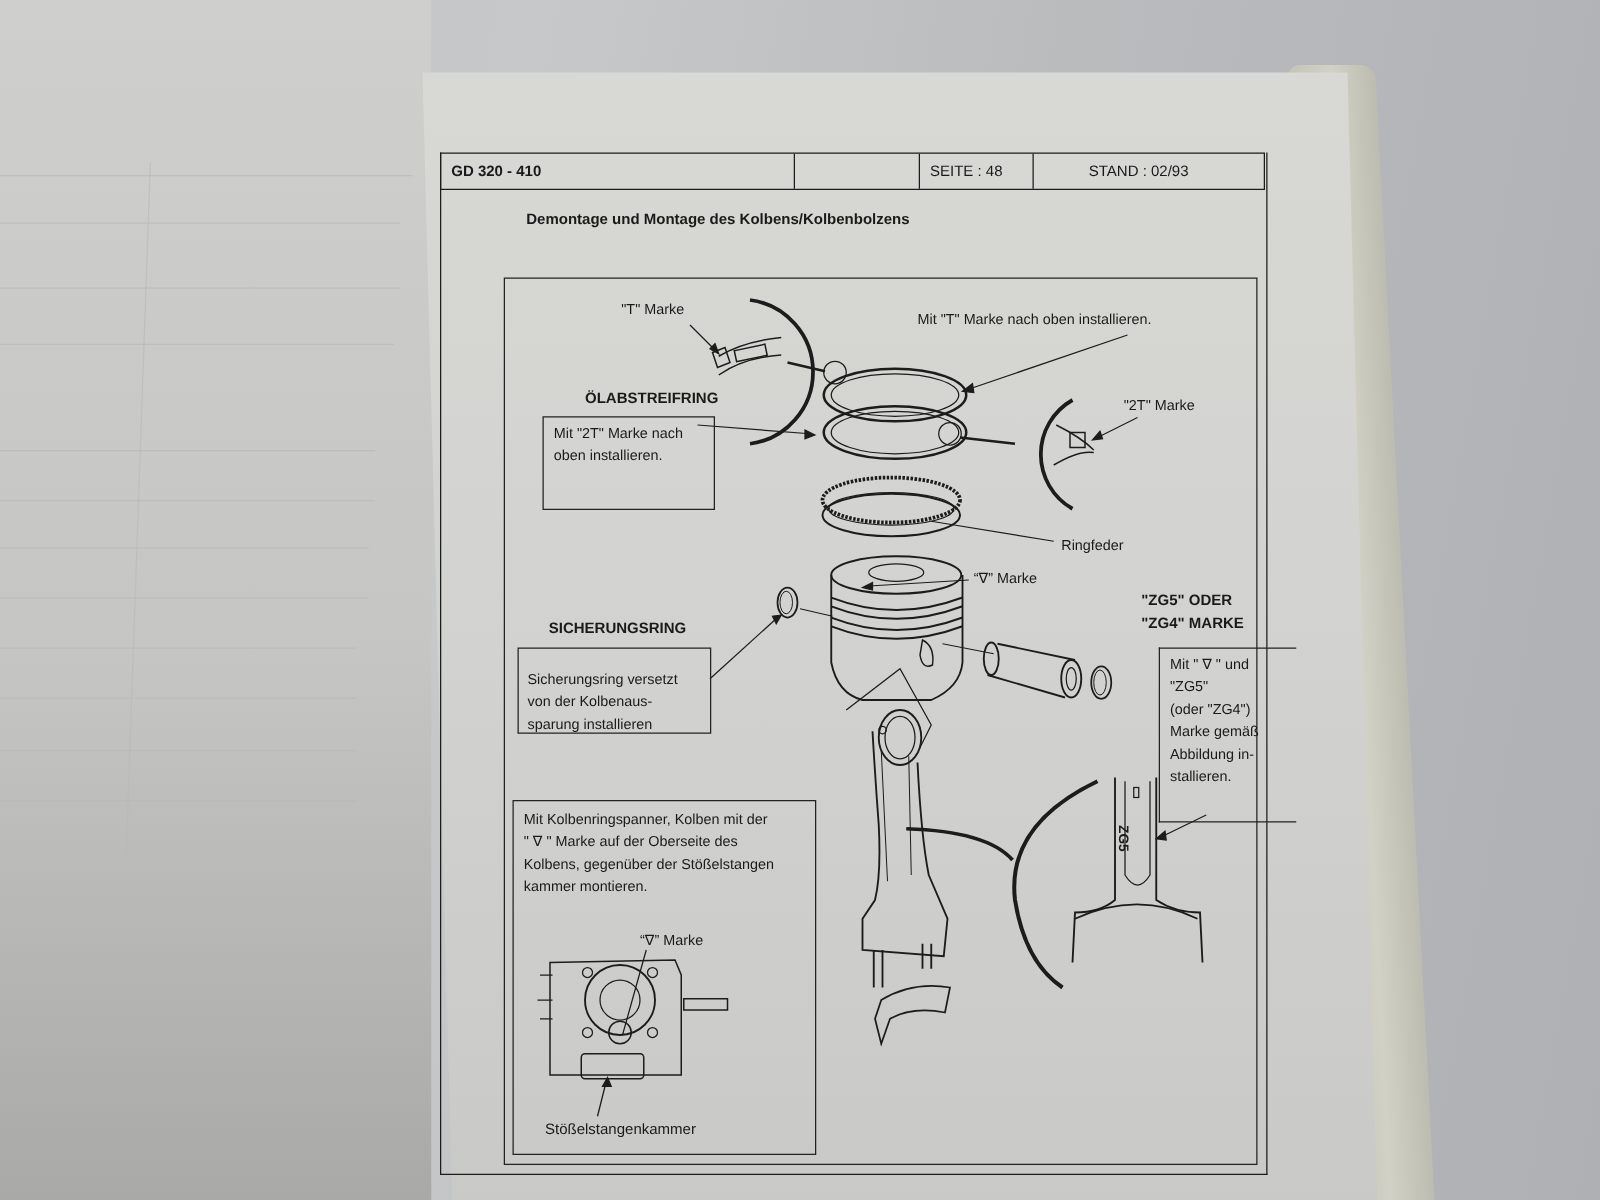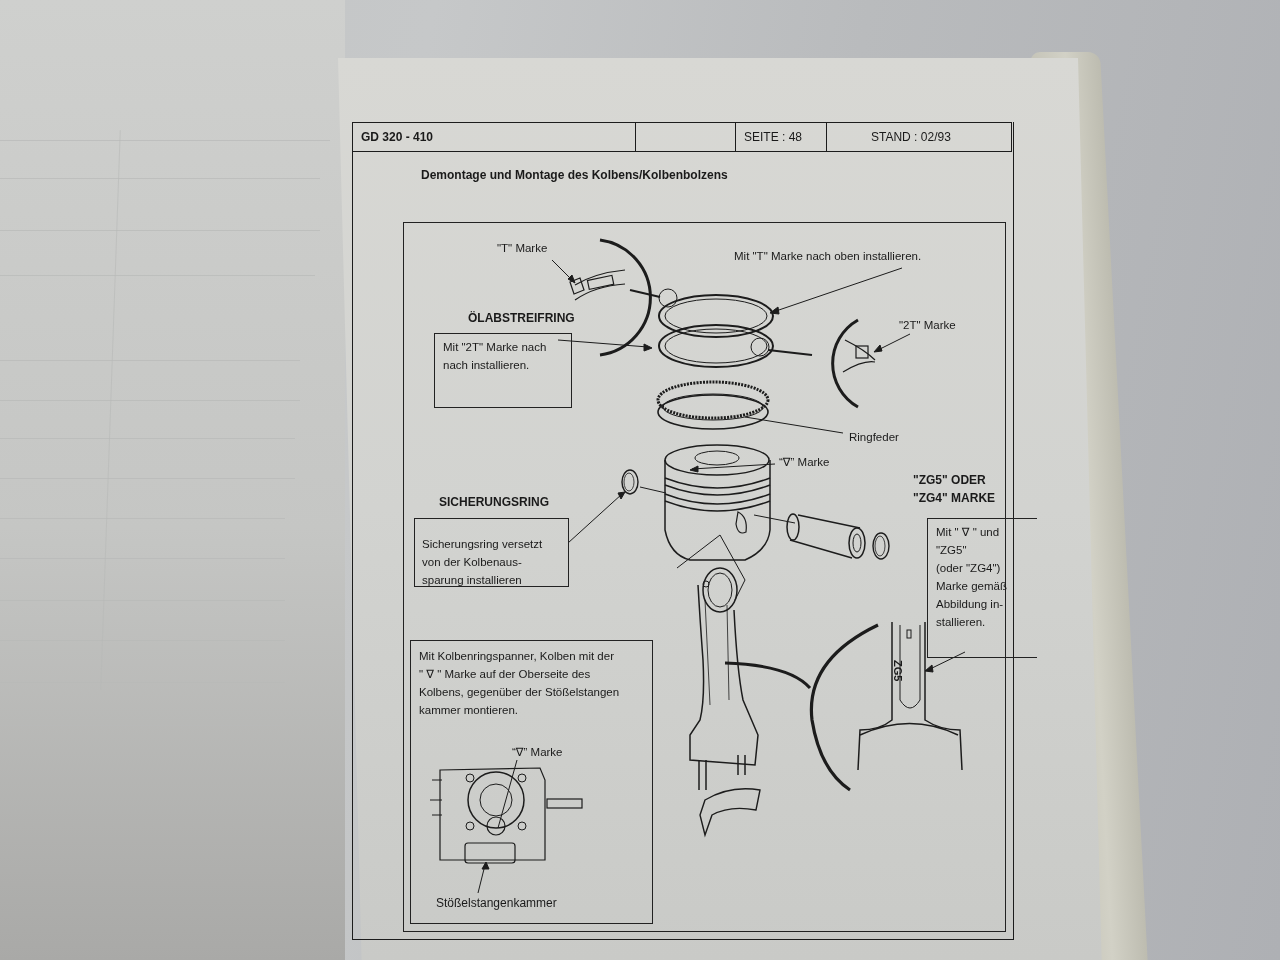--- a/index.html
+++ b/index.html
@@ -226,21 +226,21 @@
   </g>
 </svg>
 
 <div class="lbl" style="left:497px;top:242px;">"T" Marke</div>
 <div class="lbl" style="left:734px;top:250px;">Mit "T" Marke nach oben installieren.</div>
 <div class="lbl" style="left:899px;top:319px;">"2T" Marke</div>
 <div class="lbl bold" style="left:422px;top:311px;margin-left:46px;">ÖLABSTREIFRING</div>
 
 <div class="box" style="left:434px;top:333px;width:138px;height:75px;padding:4px 0 0 8px;">
   <span class="line">Mit "2T" Marke nach</span>
-  <span class="line">nach installieren.</span>
+  <span class="line">oben installieren.</span>
 </div>
 
 <div class="lbl" style="left:849px;top:431px;">Ringfeder</div>
 <div class="lbl" style="left:779px;top:455px;">“∇” Marke</div>
 <div class="lbl bold" style="left:913px;top:473px;">"ZG5" ODER</div>
 <div class="lbl bold" style="left:913px;top:491px;">"ZG4" MARKE</div>
 <div class="lbl bold" style="left:439px;top:495px;">SICHERUNGSRING</div>
 
 <div class="box" style="left:414px;top:518px;width:155px;height:69px;padding:16px 0 0 7px;">
   <span class="line">Sicherungsring versetzt</span>

